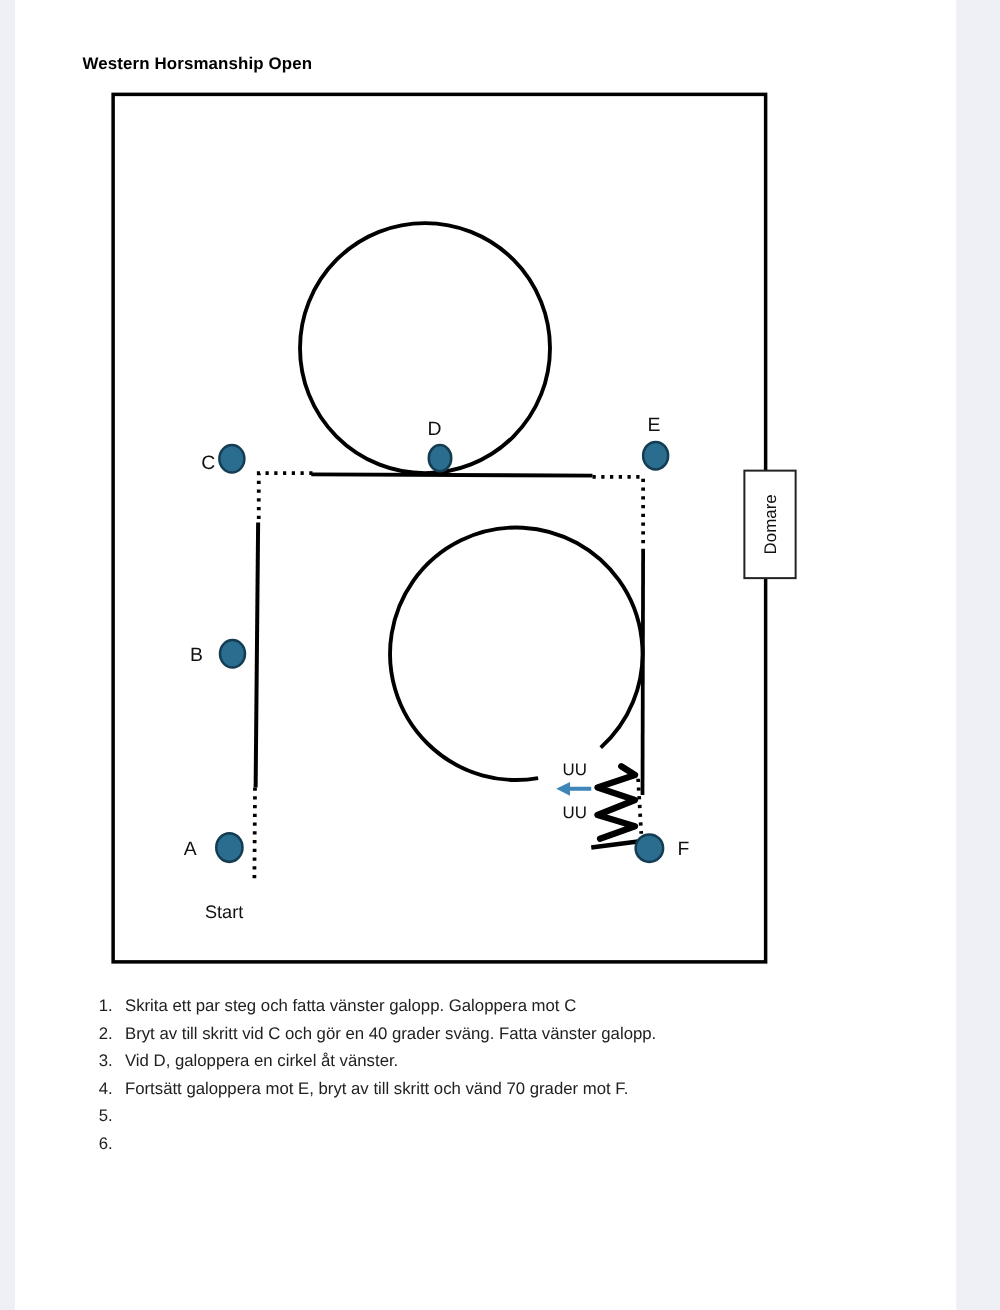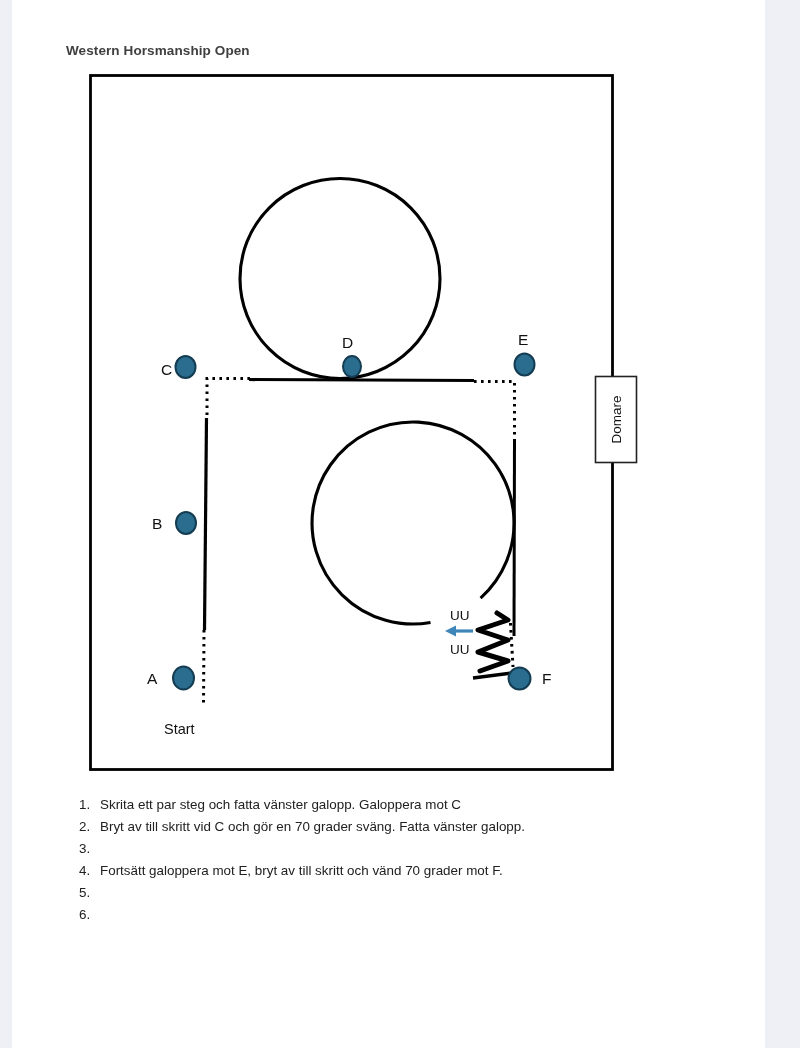--- a/index.html
+++ b/index.html
@@ -8,21 +8,21 @@
     background:#eef0f5;
     font-family:"Liberation Sans",sans-serif;
     overflow:hidden;
   }
   .paper{
     position:absolute;left:12px;top:0;width:753px;height:1048px;
     background:#ffffff;
   }
   .doc-title{
     position:absolute;left:66px;top:43px;
-    font-size:13.5px;font-weight:700;color:#404040;letter-spacing:0.1px;
+    font-size:13.5px;font-weight:700;color:#000000;letter-spacing:0.1px;
   }
   .svg-layer{position:absolute;left:0;top:0;width:800px;height:1048px;}
   .instructions{
     position:absolute;left:79px;top:794px;width:660px;
     font-size:13.4px;color:#212121;
   }
   .instr-item{display:flex;line-height:22px;}
   .instr-num{width:21px;flex:0 0 21px;}
   .instr-text{white-space:pre-wrap;}
   svg text{font-family:"Liberation Sans",sans-serif;fill:#111111;}
@@ -90,24 +90,25 @@
   </g>
 </svg>
 
 <div class="instructions">
   <div class="instr-item">
     <span class="instr-num">1.</span>
     <span class="instr-text">Skrita ett par steg och fatta vänster galopp. Galoppera mot C</span>
   </div>
   <div class="instr-item">
     <span class="instr-num">2.</span>
-    <span class="instr-text">Bryt av till skritt vid C och gör en 70 grader sväng. Fatta vänster galopp.</span>
+    <span class="instr-text">Bryt av till skritt vid C och gör en 40 grader sväng. Fatta vänster galopp.</span>
   </div>
   <div class="instr-item">
     <span class="instr-num">3.</span>
+    <span class="instr-text">Vid D, galoppera en cirkel åt vänster.</span>
   </div>
   <div class="instr-item">
     <span class="instr-num">4.</span>
     <span class="instr-text">Fortsätt galoppera mot E, bryt av till skritt och vänd 70 grader mot F.</span>
   </div>
   <div class="instr-item">
     <span class="instr-num">5.</span>
   </div>
   <div class="instr-item">
     <span class="instr-num">6.</span>

